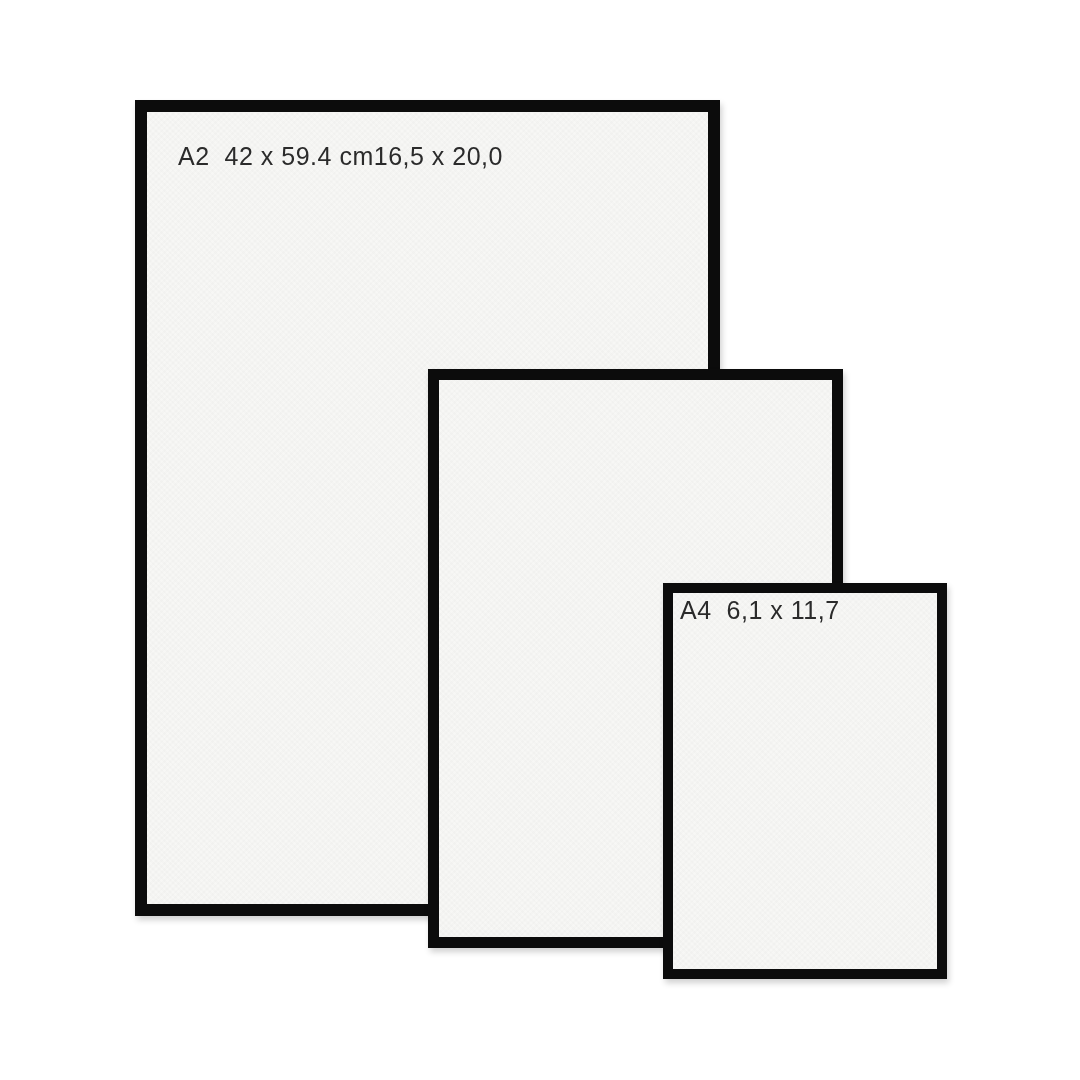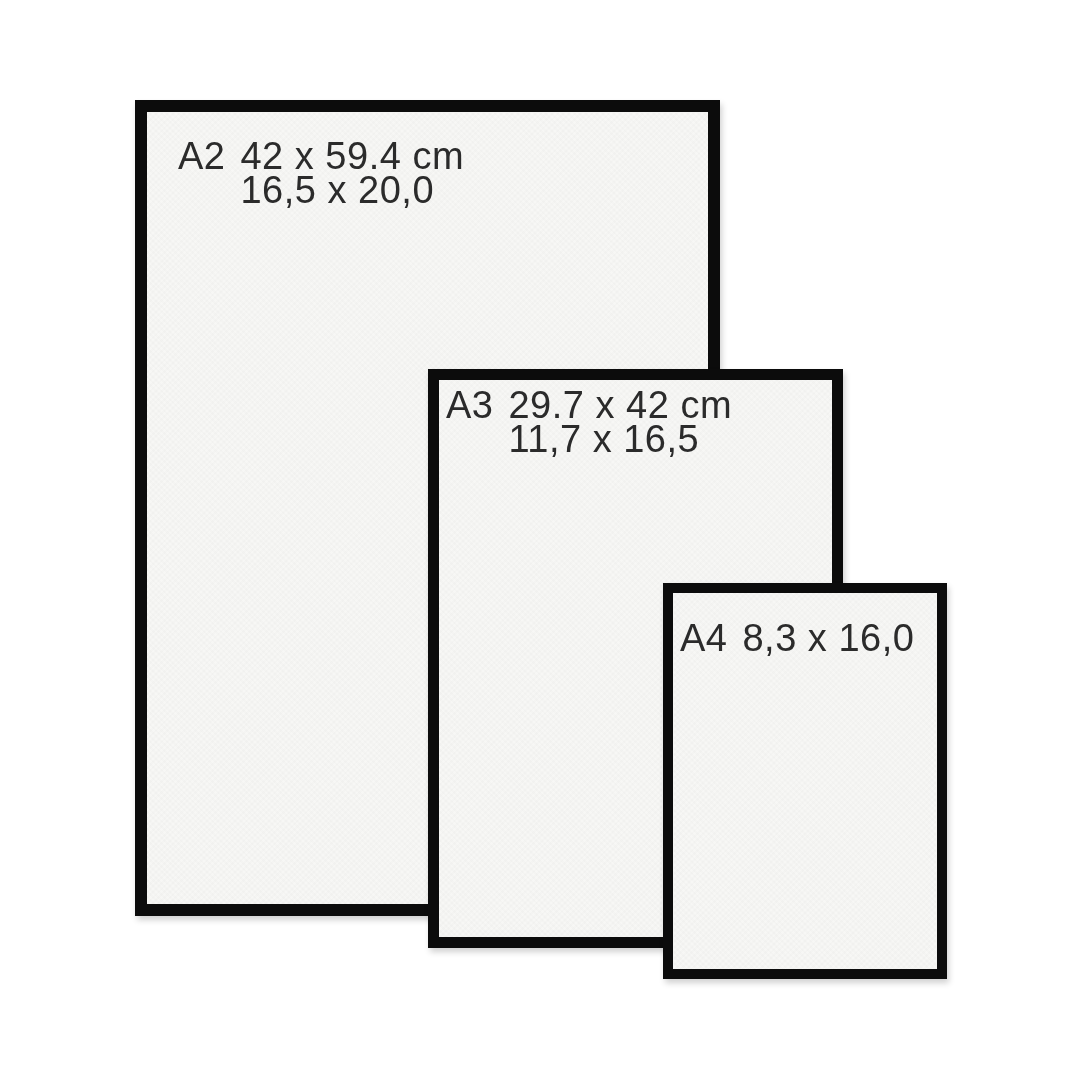--- a/index.html
+++ b/index.html
@@ -35,38 +35,37 @@
   .frame-a3 { left: 428px; top: 369px; width: 415px; height: 579px; }
   .frame-a3 .paper { left: 11px; top: 11px; right: 11px; bottom: 11px; }
   .frame-a4 { left: 663px; top: 583px; width: 284px; height: 396px; }
   .frame-a4 .paper { left: 10px; top: 10px; right: 10px; bottom: 10px; }
 
   .size-label {
     position: absolute;
     display: flex;
     align-items: flex-start;
     color: #2b2b2b;
-    font-size: 38px;
+    font-size: 25px;
     line-height: 34px;
     font-weight: 400;
     letter-spacing: 0.5px;
     white-space: nowrap;
     z-index: 10;
   }
   .size-code {
     margin-right: 15px;
   }
   .size-dims {
     display: flex;
-    flex-direction: column;
     align-items: flex-start;
   }
   .label-a2 { left: 178px; top: 139px; }
   .label-a3 { left: 446px; top: 388px; }
-  .label-a4 { left: 680px; top: 593px; margin-top: 28px; }
+  .label-a4 { left: 680px; top: 593px; }
 </style>
 </head>
 <body>
 
 <div class="canvas">
 
   <div class="frame frame-a2">
     <div class="paper"></div>
   </div>
 
@@ -79,28 +78,21 @@
   </div>
 
   <div class="size-label label-a2">
     <span class="size-code">A2</span>
     <span class="size-dims">
       <span>42 x 59.4 cm</span>
       <span>16,5 x 20,0</span>
     </span>
   </div>
 
-  <div class="size-label label-a3">
-    <span class="size-code">A3</span>
-    <span class="size-dims">
-      <span>29.7 x 42 cm</span>
-      <span>11,7 x 16,5</span>
-    </span>
-  </div>
 
   <div class="size-label label-a4">
     <span class="size-code">A4</span>
     <span class="size-dims">
-      <span>8,3 x 16,0</span>
+      <span>6,1 x 11,7</span>
     </span>
   </div>
 
 </div>
 
 </body></html>

